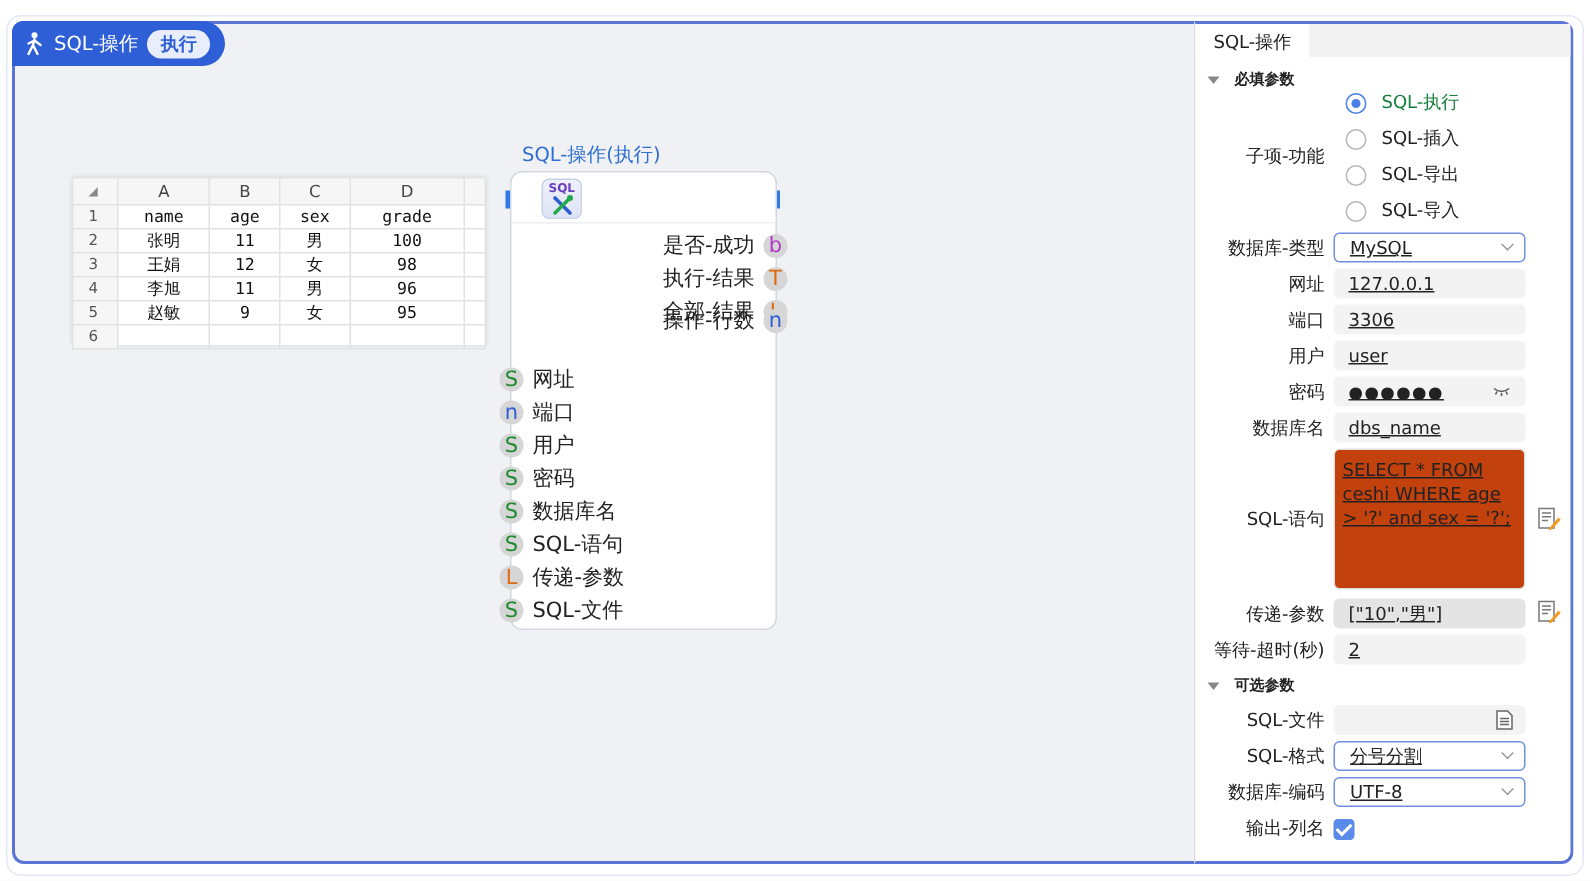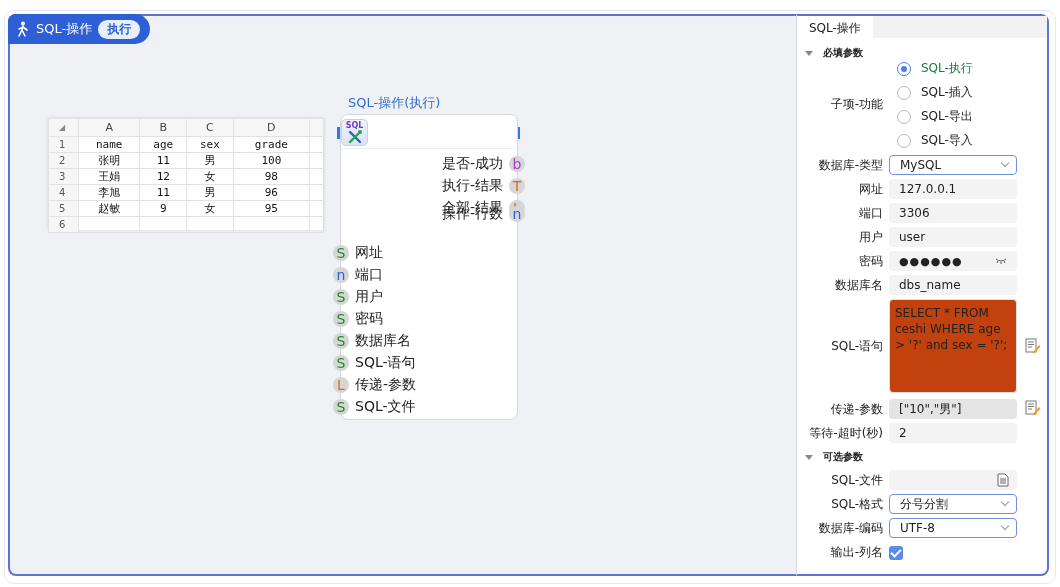--- a/index.html
+++ b/index.html
@@ -39,21 +39,21 @@
   .sheet td.last { width: 14px; }
 
   
   .node-title { position: absolute; left: 348px; top: 94px; color: #2f6fcf; font-size: 13px; }
   .node {
     position: absolute; left: 340px; top: 114px; width: 178px; height: 306px;
     background: #fff; border: 1px solid #d4d7de; border-radius: 8px;
   }
   .node-head { height: 34px; border-bottom: 1px solid #eceef2; position: relative; }
   .node-icon {
-    position: absolute; left: 0; top: 4px; width: 27px; height: 27px; border-radius: 5px;
+    position: absolute; left: 20px; top: 4px; width: 27px; height: 27px; border-radius: 5px;
     background: linear-gradient(#eef1fb, #dde3f6); border: 1px solid #c8cfe6;
     display: flex; flex-direction: column; align-items: center; justify-content: center;
   }
   .node-icon .sql { font-size: 8px; font-weight: bold; color: #6a3fc0; line-height: 8px; }
   .handle { position: absolute; top: 127px; width: 3px; height: 12px; background: #2d7be6; }
   .out-row {
     position: absolute; right: -8px; display: flex; align-items: center; gap: 6px; font-size: 14px; color: #222;
   }
   .in-row {
     position: absolute; left: -8px; display: flex; align-items: center; gap: 6px; font-size: 14px; color: #222;
@@ -65,21 +65,21 @@
 
   
   .tab-bar { height: 22px; background: #f2f2f2; position: relative; }
   .tab { position: absolute; left: 0; top: 0; height: 22px; width: 76px; background: #fff; font-size: 12px; padding: 4px 0 0 12px; color: #222; }
   .section { display: flex; align-items: center; font-size: 10px; font-weight: bold; color: #222; padding-left: 8px; height: 22px; }
   .section .tri { width: 0; height: 0; border-left: 4px solid transparent; border-right: 4px solid transparent; border-top: 5px solid #888; margin-right: 10px; }
   .field { position: absolute; left: 0; width: 250px; display: flex; align-items: center; font-size: 12px; color: #222; }
   .field .lbl { width: 92px; text-align: right; padding-right: 6px; }
   .box {
     width: 128px; height: 20px; background: #f3f3f3; border-radius: 4px; padding-left: 10px;
-    display: flex; align-items: center; font-size: 12px; color: #222; position: relative;
+    display: flex; align-items: center; font-size: 12px; color: #222; position: relative; text-decoration: underline;
   }
   .select { background: #fff; border: 1px solid #6f8fe0; }
   .chev { position: absolute; right: 8px; top: 4px; width: 6px; height: 6px; border-right: 1px solid #999; border-bottom: 1px solid #999; transform: rotate(45deg); }
   .radio-row { position: absolute; left: 100px; display: flex; align-items: center; font-size: 12px; color: #222; }
   .radio { width: 14px; height: 14px; border-radius: 50%; border: 1px solid #b8b8b8; background: #fff; margin-right: 10px; position: relative; }
   .radio.on { border-color: #4b7ee6; }
   .radio.on::after { content: ""; position: absolute; left: 3px; top: 3px; width: 6px; height: 6px; border-radius: 50%; background: #4b7ee6; }
   .edit-icon { position: absolute; width: 16px; height: 16px; }
   .checkbox { width: 14px; height: 14px; border-radius: 3px; background: #5a8be8; position: relative; }
   .checkbox::after { content: ""; position: absolute; left: 4px; top: 1px; width: 4px; height: 8px; border-right: 2px solid #fff; border-bottom: 2px solid #fff; transform: rotate(45deg); }

